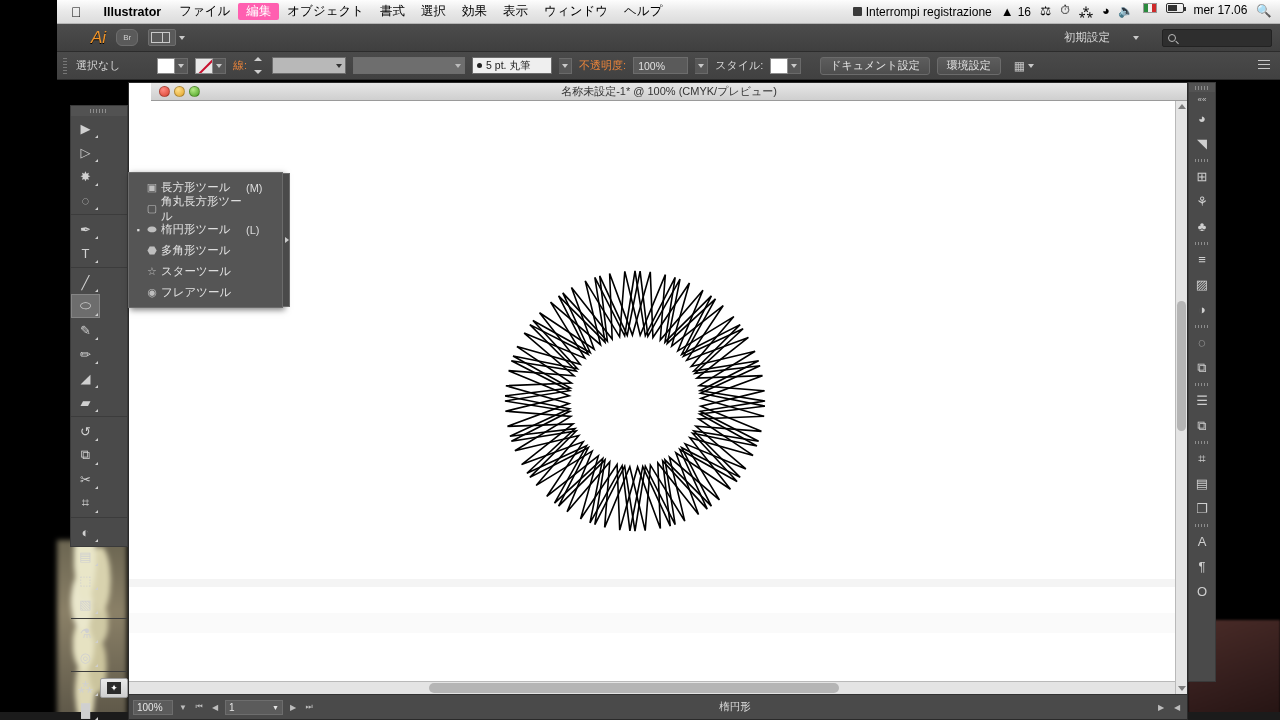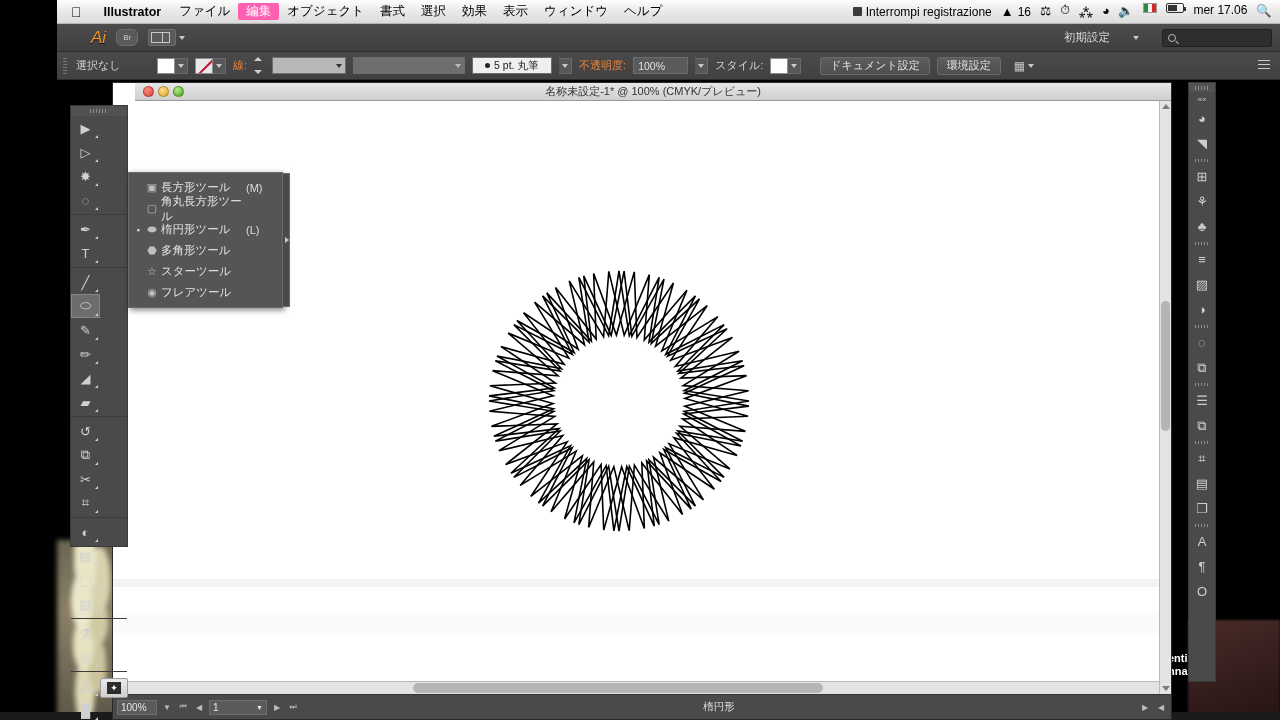--- a/index.html
+++ b/index.html
@@ -112,21 +112,21 @@
   .stepper i.up{border-bottom:4px solid #cfcfcf;}
   .stepper i.dn{border-top:4px solid #cfcfcf;}
   .combo{height:17px;background:#b8b8b8;border:1px solid #6d6d6d;display:flex;align-items:center;
      justify-content:space-between;padding:0 3px;color:#222;font-size:10.5px;}
   .combo .tri{border-top-color:#333;}
   .combo.dark{background:#6e6e6e;color:#ddd;}
   .combo.dark .tri{border-top-color:#bbb;}
   .field{height:17px;background:#5a5a5a;border:1px solid #6d6d6d;display:flex;align-items:center;
      padding:0 4px;color:#e0e0e0;font-size:10.5px;}
   .brush-combo{width:80px;height:17px;background:#efefef;border:1px solid #6d6d6d;color:#222;
-     display:flex;align-items:center;gap:4px;padding:0 12px;font-size:10.5px;}
+     display:flex;align-items:center;gap:4px;padding:0 4px;font-size:10.5px;}
   .dot{width:5px;height:5px;border-radius:50%;background:#222;}
   .btn{height:18px;background:linear-gradient(180deg,#5d5d5d,#4e4e4e);border:1px solid #6b6b6b;
      border-radius:3px;color:#e4e4e4;font-size:11px;display:flex;align-items:center;
      justify-content:center;padding:0 9px;white-space:nowrap;}
   .cb-right{margin-left:auto;display:flex;align-items:center;gap:6px;padding-right:4px;}
   .menu-ic{width:12px;height:12px;background:repeating-linear-gradient(180deg,#c9c9c9 0 1.5px,transparent 1.5px 4px);}
 
   
   .toolbar {
     position:absolute; left:70px; top:105px; width:58px; height:442px;
@@ -151,21 +151,21 @@
   .fly-item{height:21px;display:flex;align-items:center;color:#e2e2e2;font-size:11.5px;padding-left:4px;}
   .fly-bullet{width:10px;text-align:center;color:#ddd;font-size:9px;}
   .fly-ic{width:18px;display:flex;align-items:center;justify-content:center;color:#bfbfbf;font-size:11px;}
   .fly-name{flex:1;}
   .fly-key{width:36px;color:#dcdcdc;font-size:11px;}
   .fly-tab{position:absolute;right:-8px;top:0;bottom:0;width:8px;background:#4a4a4a;border:1px solid #6b6b6b;}
   .fly-tab:after{content:"";position:absolute;left:2px;top:48%;width:0;height:0;
      border-top:3px solid transparent;border-bottom:3px solid transparent;border-left:4px solid #ccc;}
 
   
-  .docwin{position:absolute;left:112px;top:82px;width:1060px;height:638px;background:#fff;
+  .docwin{position:absolute;left:128px;top:82px;width:1060px;height:638px;background:#fff;
      border:1px solid #2a2a2a;padding-left:22px;}
   .titlebar{height:18px;background:linear-gradient(180deg,#e7e7e7,#cfcfcf);
      border-bottom:1px solid #9a9a9a;display:flex;align-items:center;position:relative;}
   .tlights{display:flex;gap:4px;padding-left:8px;}
   .tl{width:11px;height:11px;border-radius:50%;border:1px solid rgba(0,0,0,.25);}
   .tl.r{background:radial-gradient(circle at 35% 30%,#ff8b82,#d8412f);}
   .tl.y{background:radial-gradient(circle at 35% 30%,#ffdf8a,#e2a329);}
   .tl.g{background:radial-gradient(circle at 35% 30%,#b6eb87,#48a01f);}
   .ttitle{position:absolute;left:0;right:0;text-align:center;font-size:11px;color:#333;}
   .canvas{position:absolute;left:0;top:18px;right:12px;bottom:25px;background:#fff;overflow:hidden;}

